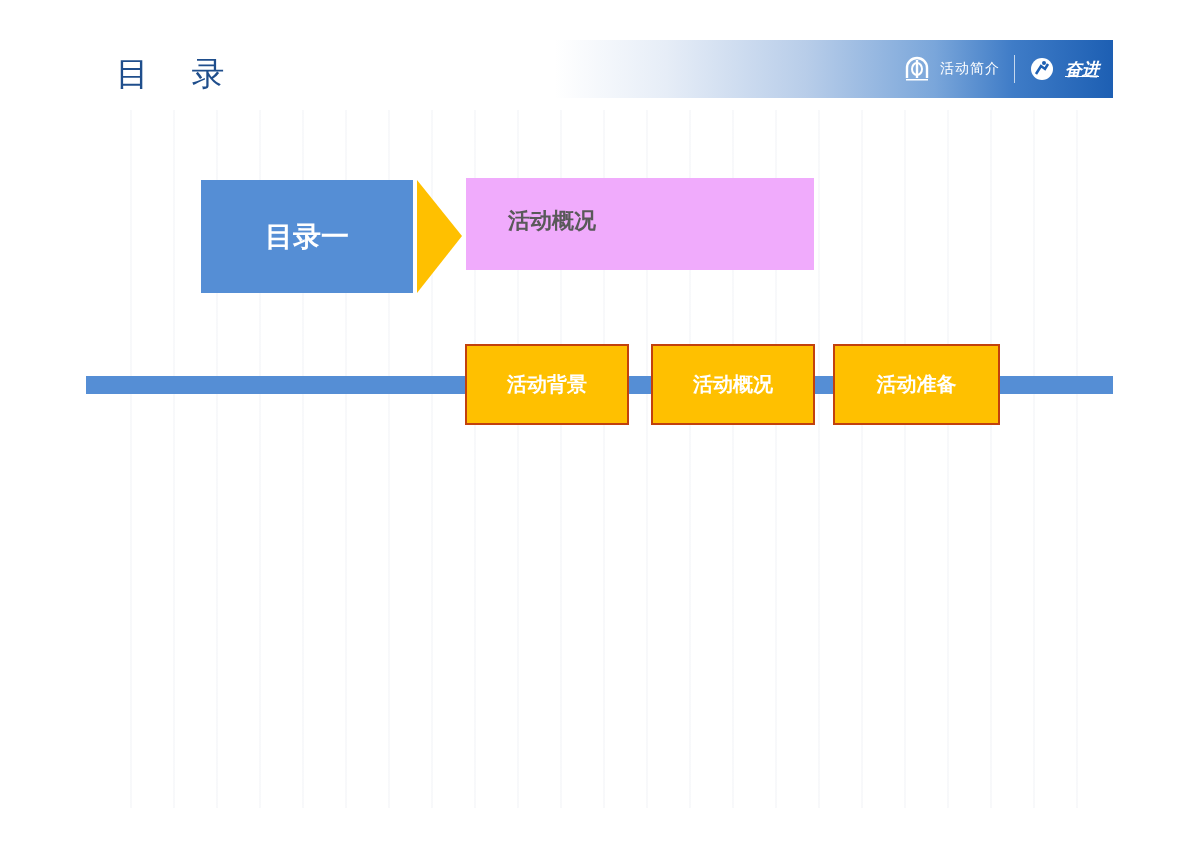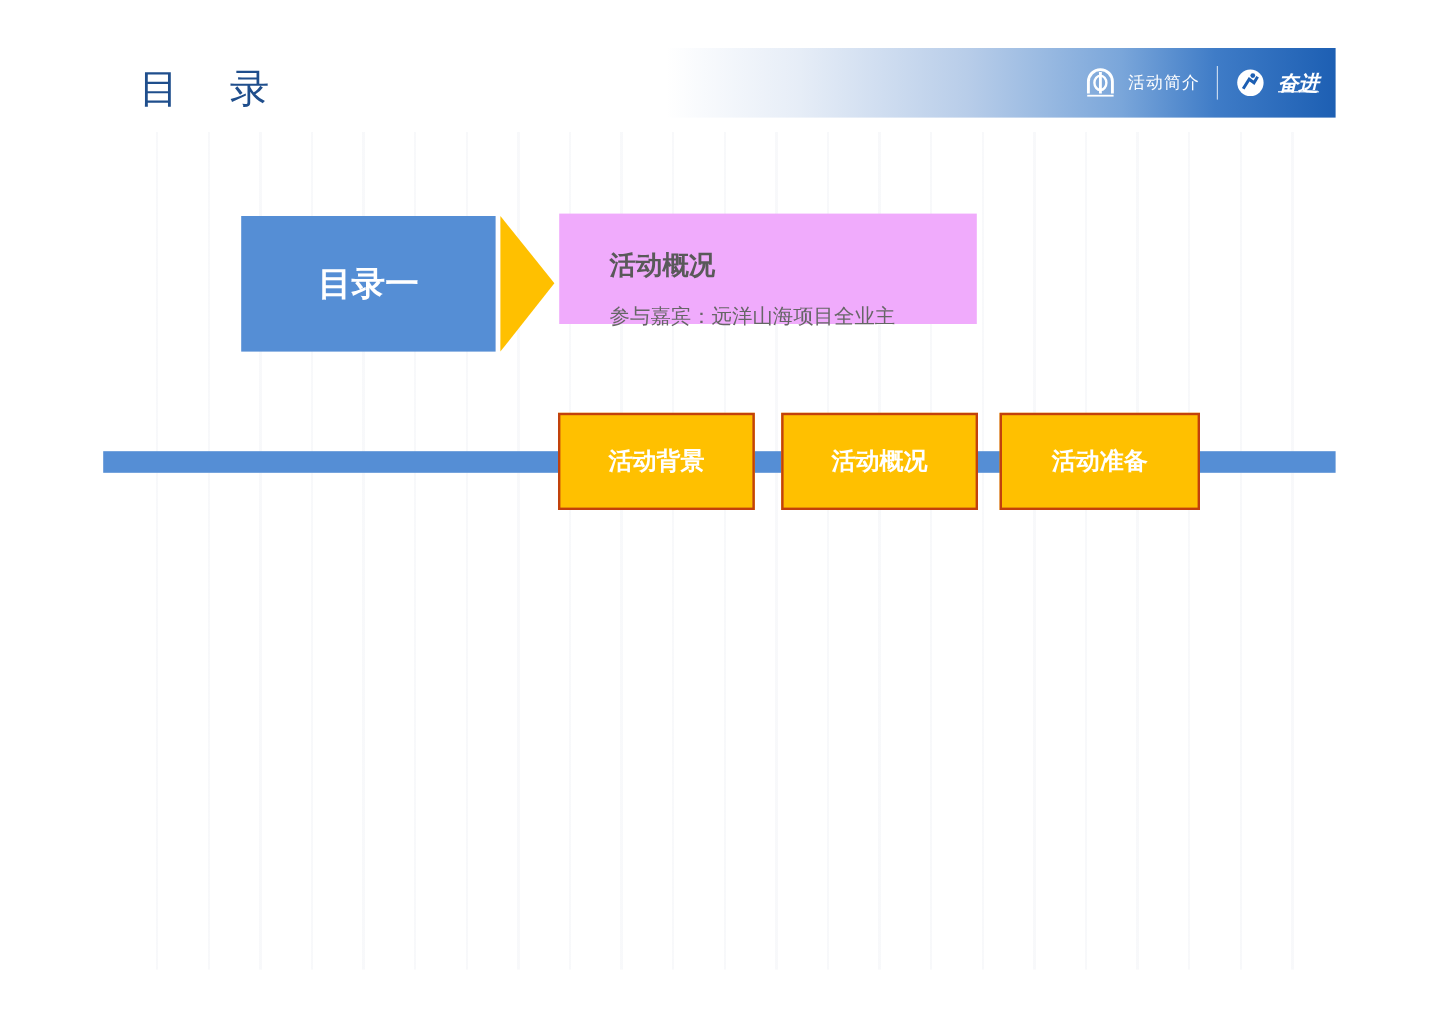--- a/index.html
+++ b/index.html
@@ -97,21 +97,20 @@
 </div>
 
 <div class="toc-box">
   <span>目录一</span>
 </div>
 
 <div class="arrow"></div>
 
 <div class="summary-box">
   <div class="summary-title">活动概况</div>
-  <div class="summary-sub">参与嘉宾：远洋山海项目全业主</div>
 </div>
 
 <div class="timeline-bar"></div>
 
 <div class="step s1">
   <span>活动背景</span>
 </div>
 <div class="step s2">
   <span>活动概况</span>
 </div>

